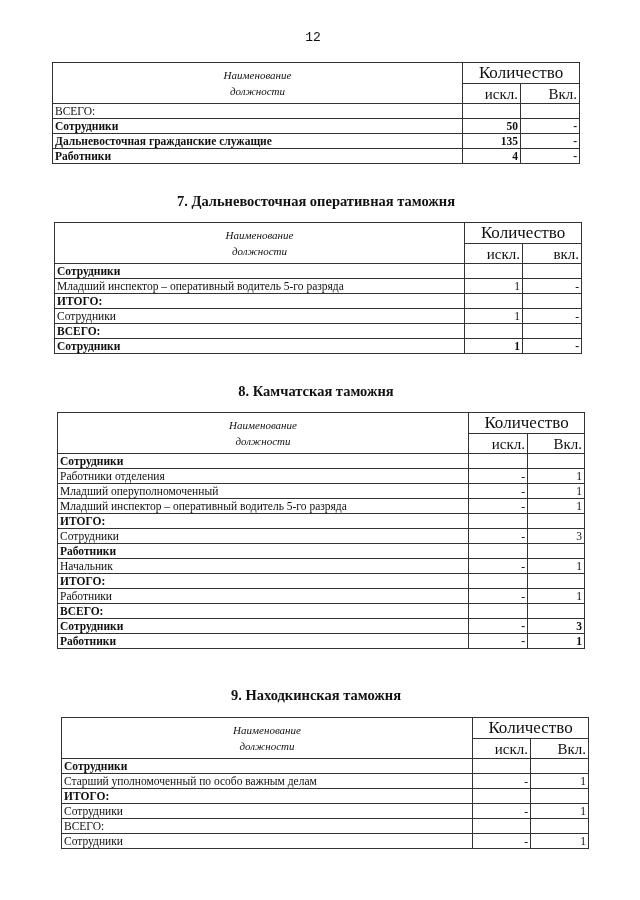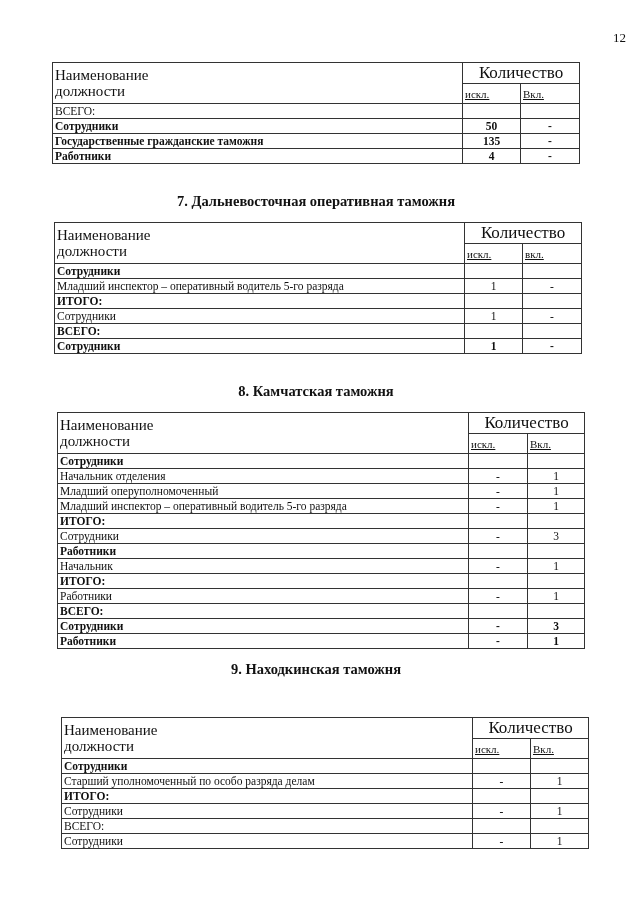--- a/index.html
+++ b/index.html
@@ -1,25 +1,25 @@
 <!DOCTYPE html>
 <html><head>
 <meta charset="utf-8">
 <style>
   html, body { margin: 0; padding: 0; background: #ffffff; }
   body { width: 640px; height: 900px; position: relative; overflow: hidden;
          font-family: "Liberation Serif", "DejaVu Serif", serif; color: #111; }
-  .page-num { position: absolute; top: 30px; left: 0; width: 626px; text-align: right; font-size: 13px; }
+  .page-num { position: absolute; top: 30px; left: 0; width: 626px; text-align: center; font-size: 13px; font-family: Liberation Mono, monospace; }
   .sec-title { position: absolute; left: 0; width: 632px; text-align: center; font-size: 14.5px; font-weight: bold; }
   table.t { position: absolute; border-collapse: collapse; font-size: 11.5px; table-layout: fixed; }
   table.t td { border: 1px solid #333; padding: 0 2px; height: 14px; line-height: 14px; white-space: nowrap; overflow: hidden; }
-  table.t td.hname { text-align: left; vertical-align: middle; font-size: 15px; line-height: 16px; }
+  table.t td.hname { text-align: center; vertical-align: middle; font-size: 11px; line-height: 16px; font-style: italic; }
   table.t td.hq { text-align: center; height: 20px; font-size: 17px; }
-  table.t td.hs { text-align: left; height: 19px; font-size: 11px; text-decoration: underline; }
-  table.t td.num { text-align: center; font-family: Liberation Serif, serif; }
+  table.t td.hs { text-align: right; height: 19px; font-size: 15px; }
+  table.t td.num { text-align: right; font-family: Liberation Serif, serif; }
   table.t tr.bold td { font-weight: bold; }
 </style>
 </head>
 <body>
 
 <div class="page-num">12</div>
 
 <table class="t" style="left:52px; top:62px; width:527px;">
   <colgroup>
       <col style="width:410px">
@@ -39,21 +39,21 @@
         <td>ВСЕГО:</td>
         <td class="num"></td>
         <td class="num"></td>
       </tr>
       <tr class="bold">
         <td>Сотрудники</td>
         <td class="num">50</td>
         <td class="num">-</td>
       </tr>
       <tr class="bold">
-        <td>Государственные гражданские таможня</td>
+        <td>Дальневосточная гражданские служащие</td>
         <td class="num">135</td>
         <td class="num">-</td>
       </tr>
       <tr class="bold">
         <td>Работники</td>
         <td class="num">4</td>
         <td class="num">-</td>
       </tr>
     </tbody>
   </table>
@@ -122,21 +122,21 @@
       <tr>
         <td class="hs">искл.</td>
         <td class="hs">Вкл.</td>
       </tr>
       <tr class="bold">
         <td>Сотрудники</td>
         <td class="num"></td>
         <td class="num"></td>
       </tr>
       <tr>
-        <td>Начальник отделения</td>
+        <td>Работники отделения</td>
         <td class="num">-</td>
         <td class="num">1</td>
       </tr>
       <tr>
         <td>Младший оперуполномоченный</td>
         <td class="num">-</td>
         <td class="num">1</td>
       </tr>
       <tr>
         <td>Младший инспектор – оперативный водитель 5-го разряда</td>
@@ -184,21 +184,21 @@
         <td class="num">3</td>
       </tr>
       <tr class="bold">
         <td>Работники</td>
         <td class="num">-</td>
         <td class="num">1</td>
       </tr>
     </tbody>
   </table>
 
-<div class="sec-title" style="top:661px;">9. Находкинская таможня</div>
+<div class="sec-title" style="top:687px;">9. Находкинская таможня</div>
 <table class="t" style="left:61px; top:717px; width:527px;">
   <colgroup>
       <col style="width:411px">
       <col style="width:58px">
       <col style="width:58px">
     </colgroup>
 <tbody>
       <tr>
         <td class="hname" rowspan="2"><span>Наименование</span><br><span>должности</span></td>
         <td class="hq" colspan="2">Количество</td>
@@ -206,21 +206,21 @@
       <tr>
         <td class="hs">искл.</td>
         <td class="hs">Вкл.</td>
       </tr>
       <tr class="bold">
         <td>Сотрудники</td>
         <td class="num"></td>
         <td class="num"></td>
       </tr>
       <tr>
-        <td>Старший уполномоченный по особо разряда делам</td>
+        <td>Старший уполномоченный по особо важным делам</td>
         <td class="num">-</td>
         <td class="num">1</td>
       </tr>
       <tr class="bold">
         <td>ИТОГО:</td>
         <td class="num"></td>
         <td class="num"></td>
       </tr>
       <tr>
         <td>Сотрудники</td>

